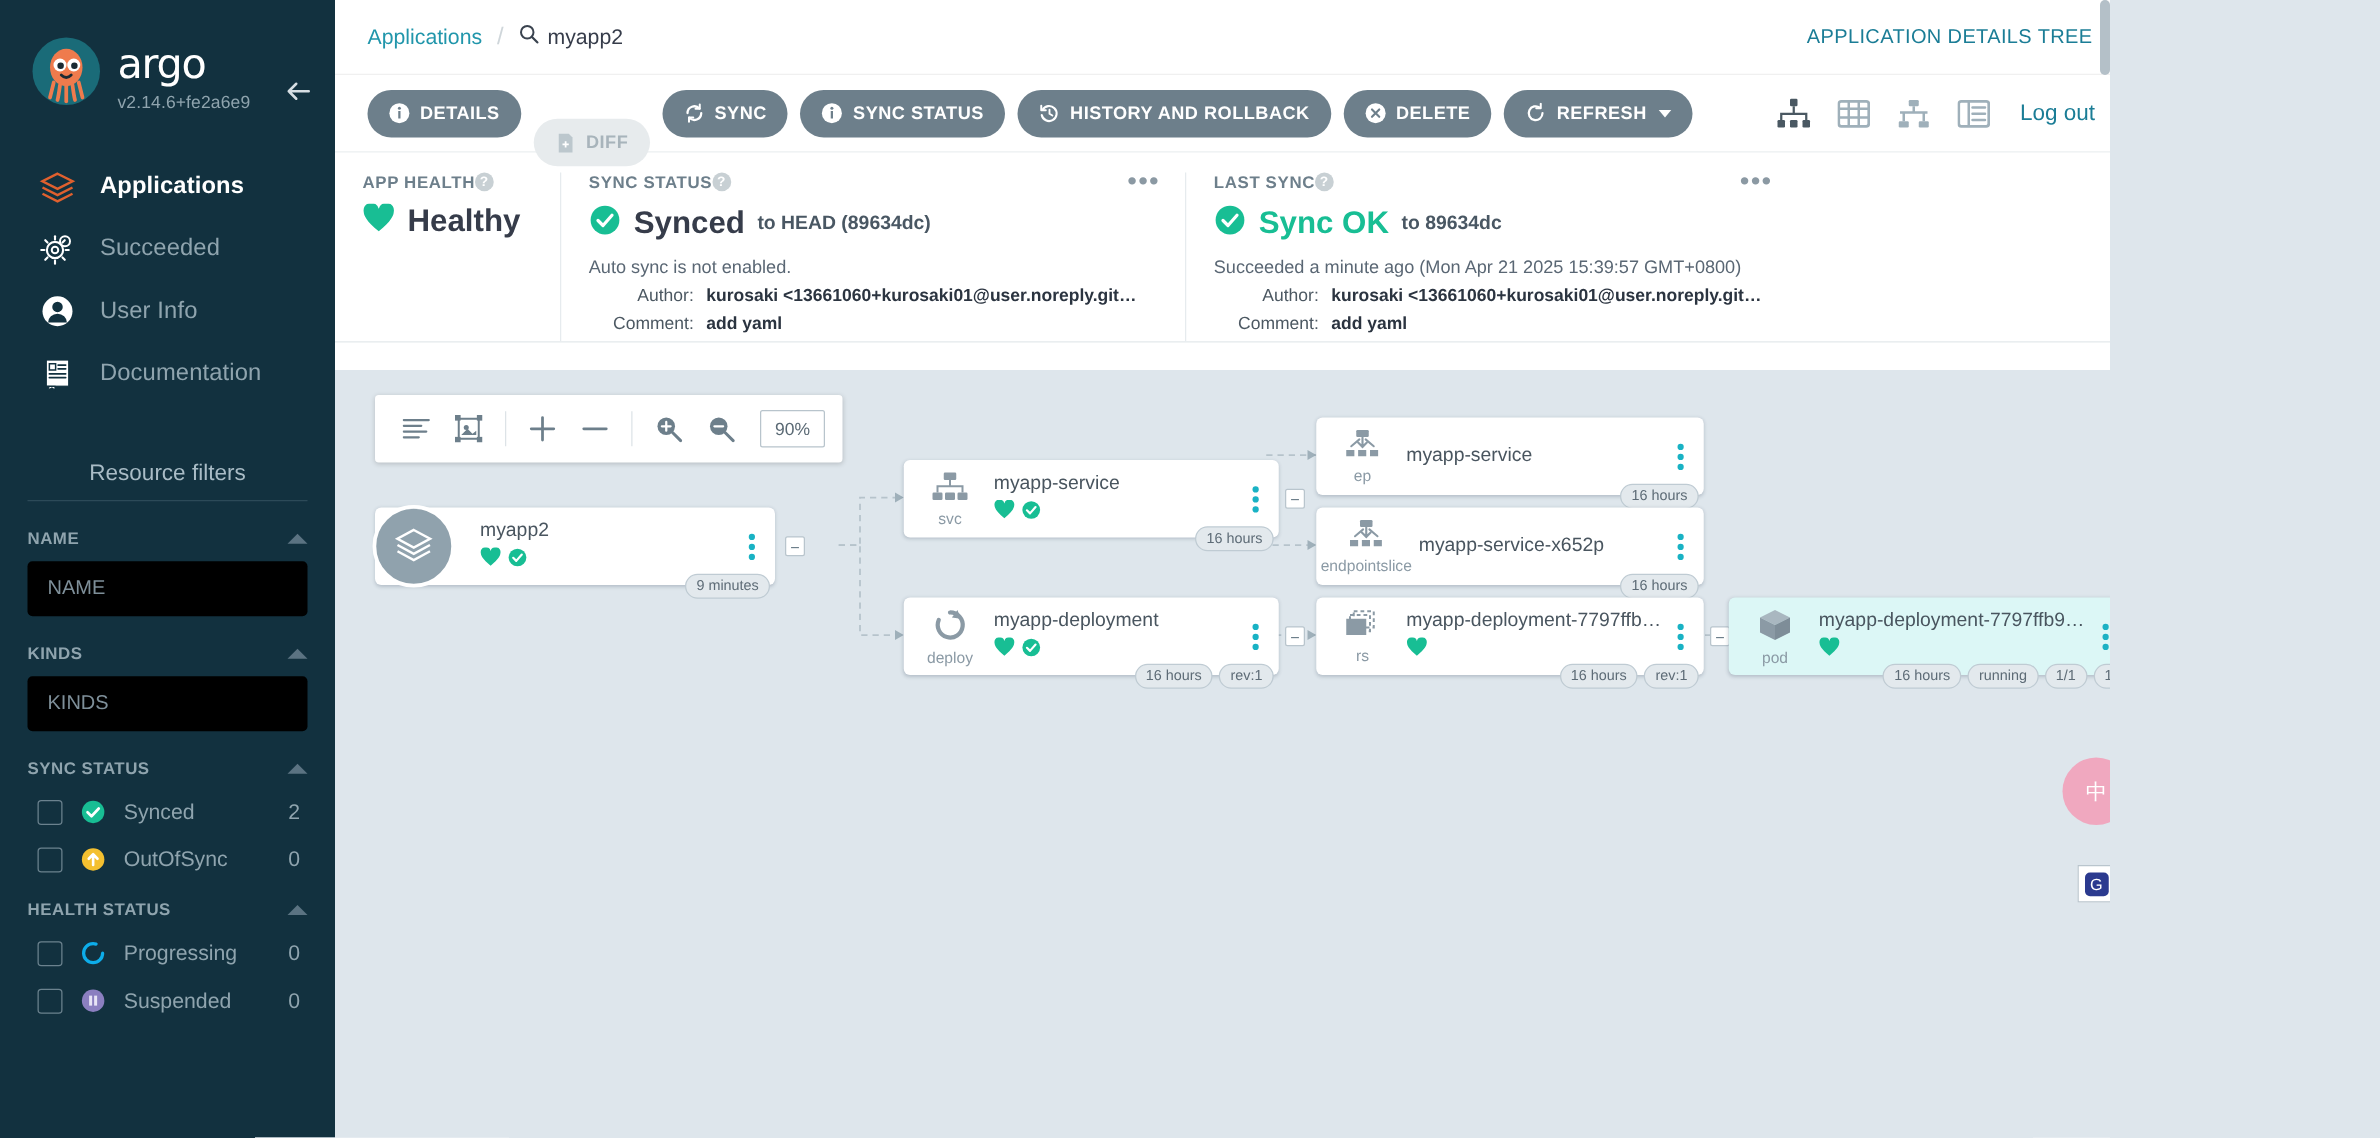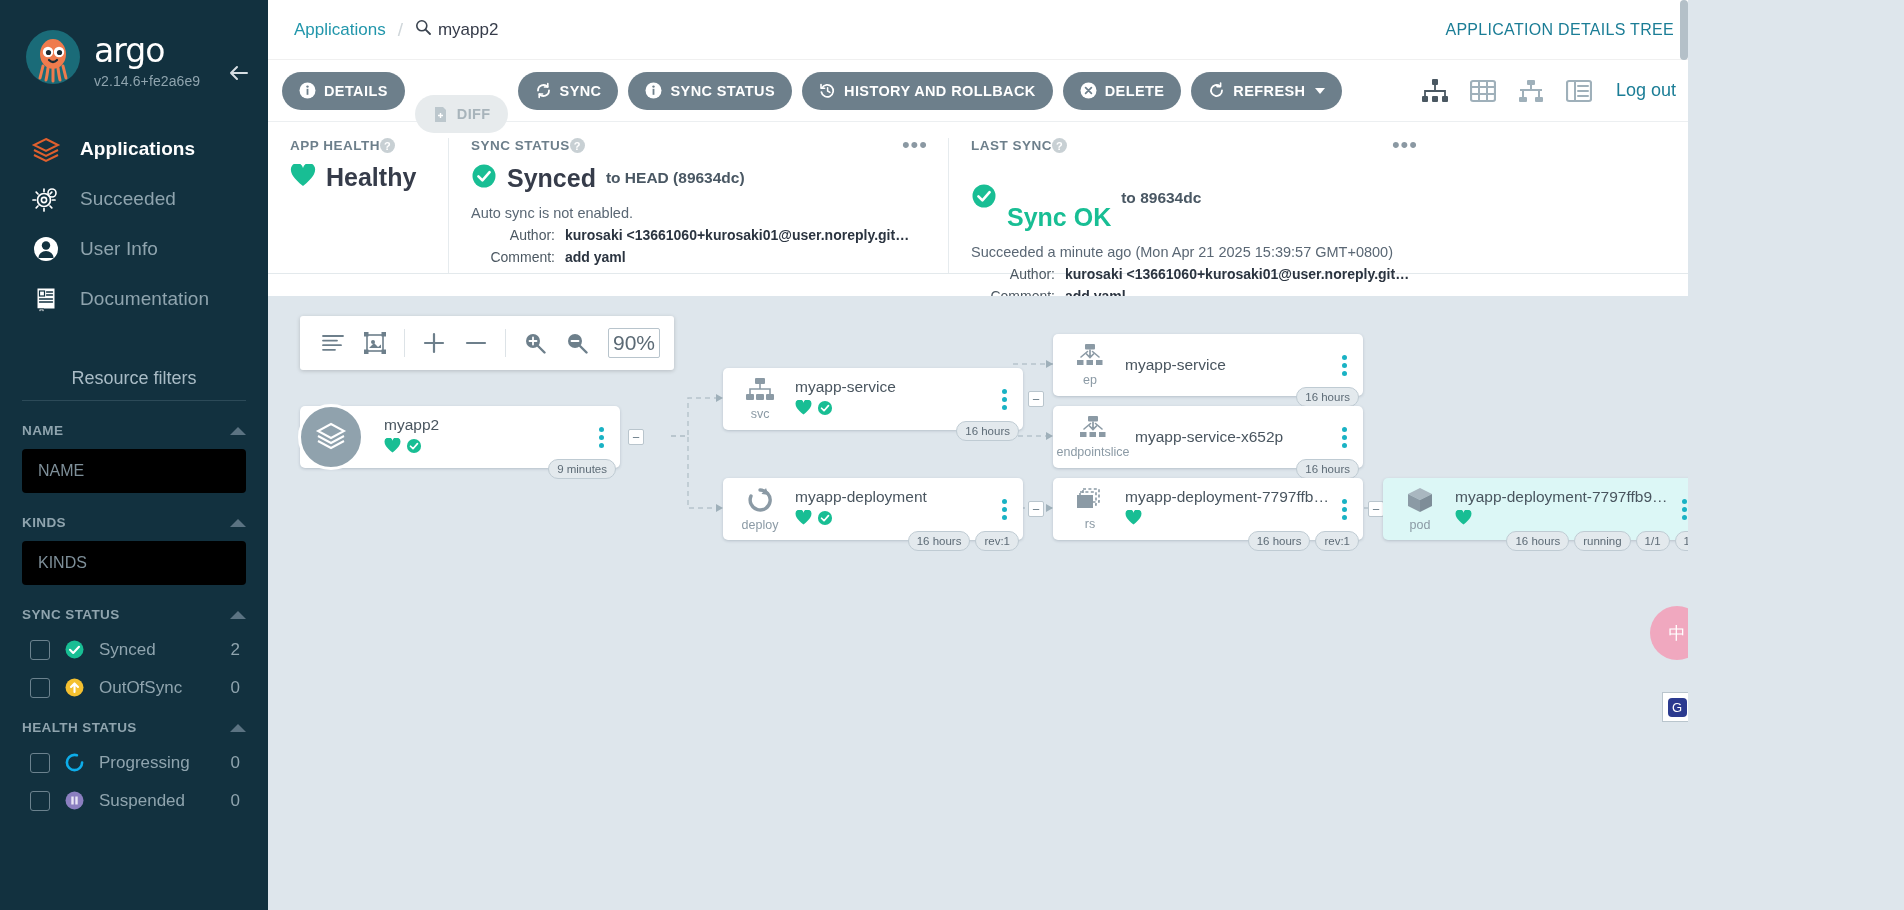--- a/index.html
+++ b/index.html
@@ -88,21 +88,21 @@
   .crumb-link { color: #2196ab; font-size: 17px; cursor: pointer; }
   .crumb-sep { color: #cfd6da; margin: 0 12px; font-size: 19px; }
   .crumb-cur { display: flex; align-items: center; gap: 7px; font-size: 17px; color: #363c4a; }
   .adt-link {
     position: absolute; right: 14px; top: 50%; transform: translateY(-50%);
     color: #1b7d96; font-size: 16px; font-weight: normal; letter-spacing: .3px; cursor: pointer;
   }
 
   .toolbar {
     height: 62px; background: #fff; display: flex; align-items: center;
-    padding: 0 14px 0 14px; border-bottom: 1px solid #eceff1; position: relative;
+    padding: 0 14px 0 26px; border-bottom: 1px solid #eceff1; position: relative;
   }
   .btn {
     display: inline-flex; align-items: center; gap: 8px;
     height: 38px; padding: 0 17px; border-radius: 19px;
     background: #6d7f8b; color: #fff; font-size: 14.5px; font-weight: bold;
     letter-spacing: .4px; margin-right: 10px; cursor: pointer; white-space: nowrap;
   }
   .btn.disabled { background: #e7ebed; color: #a8b4bb; margin-top: 47px; }
   .btn-ic { width: 17px; height: 17px; display:flex; align-items:center; justify-content:center; }
   .tri-down { width:0;height:0;border-left:5px solid transparent;border-right:5px solid transparent;border-top:6px solid currentColor; margin-left:2px;}
@@ -127,21 +127,21 @@
     font-size: 13.5px; font-weight: bold; color: #6d7f8b;
     letter-spacing: .5px; display: flex; align-items: center; gap: 0;
   }
   .qmark {
     width: 15px; height: 15px; border-radius: 50%; background: #c8d0d4;
     color: #fff; font-size: 11px; display:flex; align-items:center; justify-content:center;
     font-weight: bold; cursor: pointer;
   }
   .sp-main { display: flex; align-items: center; gap: 10px; margin-top: 10px; }
   .sp-main .big { font-size: 25px; font-weight: bold; color: #363c4a; }
-  .sp-main .big.green { color: #18be94; margin-top: 40px; }
+  .sp-main .big.green { color: #18be94; }
   .sp-main .sub { font-size: 15.5px; color: #495763; font-weight: bold; }
   .sp-note { font-size: 14.5px; color: #5a6774; margin-top: 12px; }
   .kv { display: flex; font-size: 14px; margin-top: 6px; }
   .kv .k { width: 84px; text-align: right; color: #4c5862; flex: 0 0 84px; }
   .kv .v {
     color: #2b3440; font-weight: bold; margin-left: 10px;
     white-space: nowrap; overflow: hidden; text-overflow: ellipsis; max-width: 350px;
   }
   .dots-btn {
     position: absolute; right: 20px; top: 0px; color: #8b99a3;
@@ -159,21 +159,21 @@
     padding: 0 14px; box-shadow: 0 1px 4px rgba(0,0,0,.18); gap: 4px;
   }
   .gt-ic {
     width: 38px; height: 38px; display: flex; align-items: center;
     justify-content: center; cursor: pointer; color: #6d7f8b;
   }
   .gt-div { width: 1px; height: 28px; background: #dde3e7; margin: 0 6px; }
   .gt-zoom {
     min-width: 52px; height: 30px; border: 1px solid #b8c4cc; border-radius: 2px;
     display: flex; align-items: center; justify-content: center;
-    font-size: 21px; color: #5b6a75; margin-left: 8px; background: #fff;
+    font-size: 14px; color: #5b6a75; margin-left: 8px; background: #fff;
   }
 
   .node {
     position: absolute; background: #fff; border-radius: 5px;
     box-shadow: 0 1px 3px rgba(40,60,80,.22); height: 62px;
   }
   .node.sel { background: #dcf7f6; box-shadow: 0 1px 3px rgba(40,60,80,.22); }
   .node-inner { display: flex; align-items: center; height: 62px; padding-left: 12px; position: relative; }
   .node-ic {
     width: 50px; flex: 0 0 50px; display: flex; flex-direction: column;

